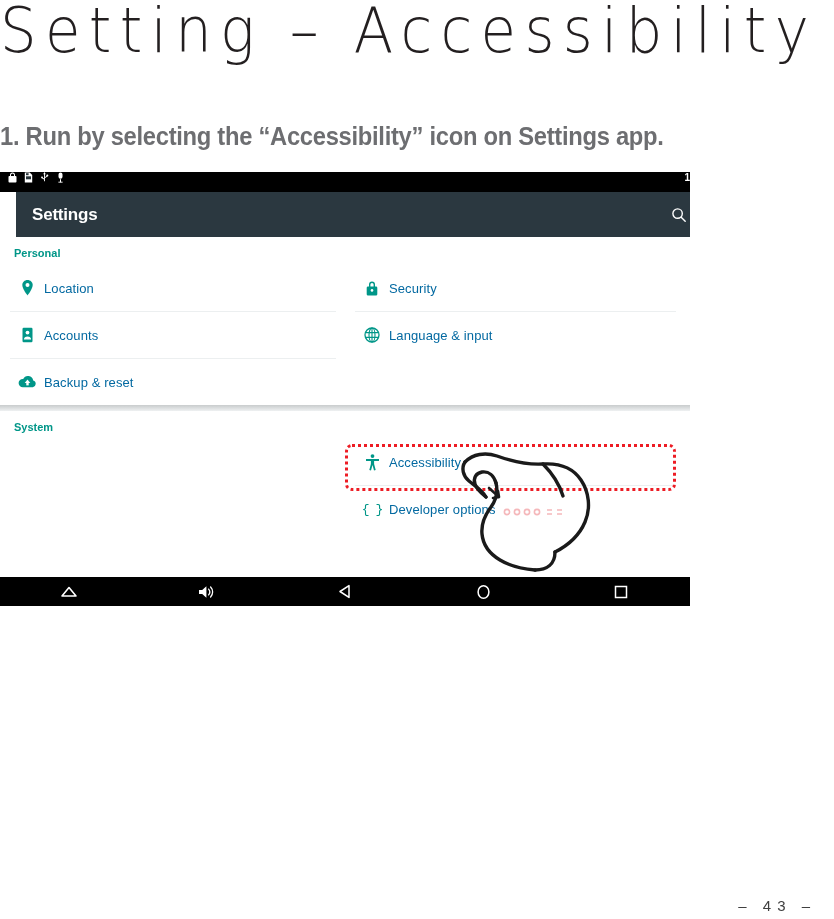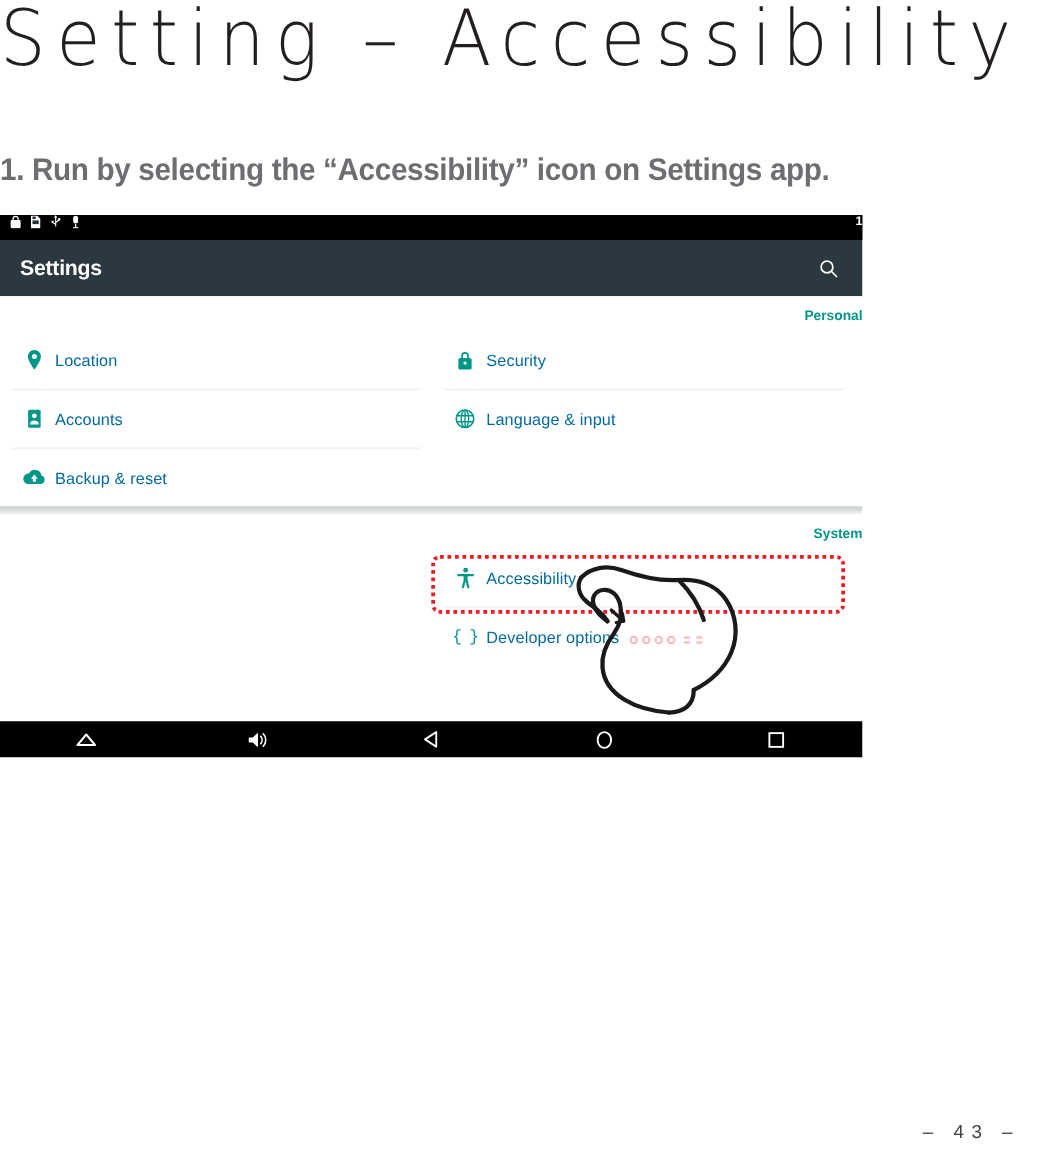--- a/index.html
+++ b/index.html
@@ -82,21 +82,21 @@
     color: #ffffff;
     font-size: 10px;
     font-weight: 700;
     font-family: "Liberation Sans", sans-serif;
     letter-spacing: 0px;
   }
 
   
   .actionbar {
     position: absolute;
-    left: 0; top: 20px;
+    left: 16px; top: 20px;
     width: 690px;
     height: 45px;
     background: #2b3840;
     display: flex;
     align-items: center;
     padding: 0 16px;
     box-sizing: border-box;
   }
   .actionbar-title {
     color: #ffffff;
@@ -120,21 +120,20 @@
     background: #ffffff;
   }
 
   .section-header {
     color: #009688;
     font-size: 11px;
     font-weight: 700;
     padding: 10px 0 6px 14px;
     letter-spacing: 0px;
     font-family: "Liberation Sans", sans-serif;
-    text-align: right;
   }
 
   .section-divider {
     width: 690px;
     height: 6px;
     background: linear-gradient(to bottom, #c9cccd 0%, #d9dcdd 45%, #eff1f2 100%);
   }
 
   .grid {
     display: flex;

